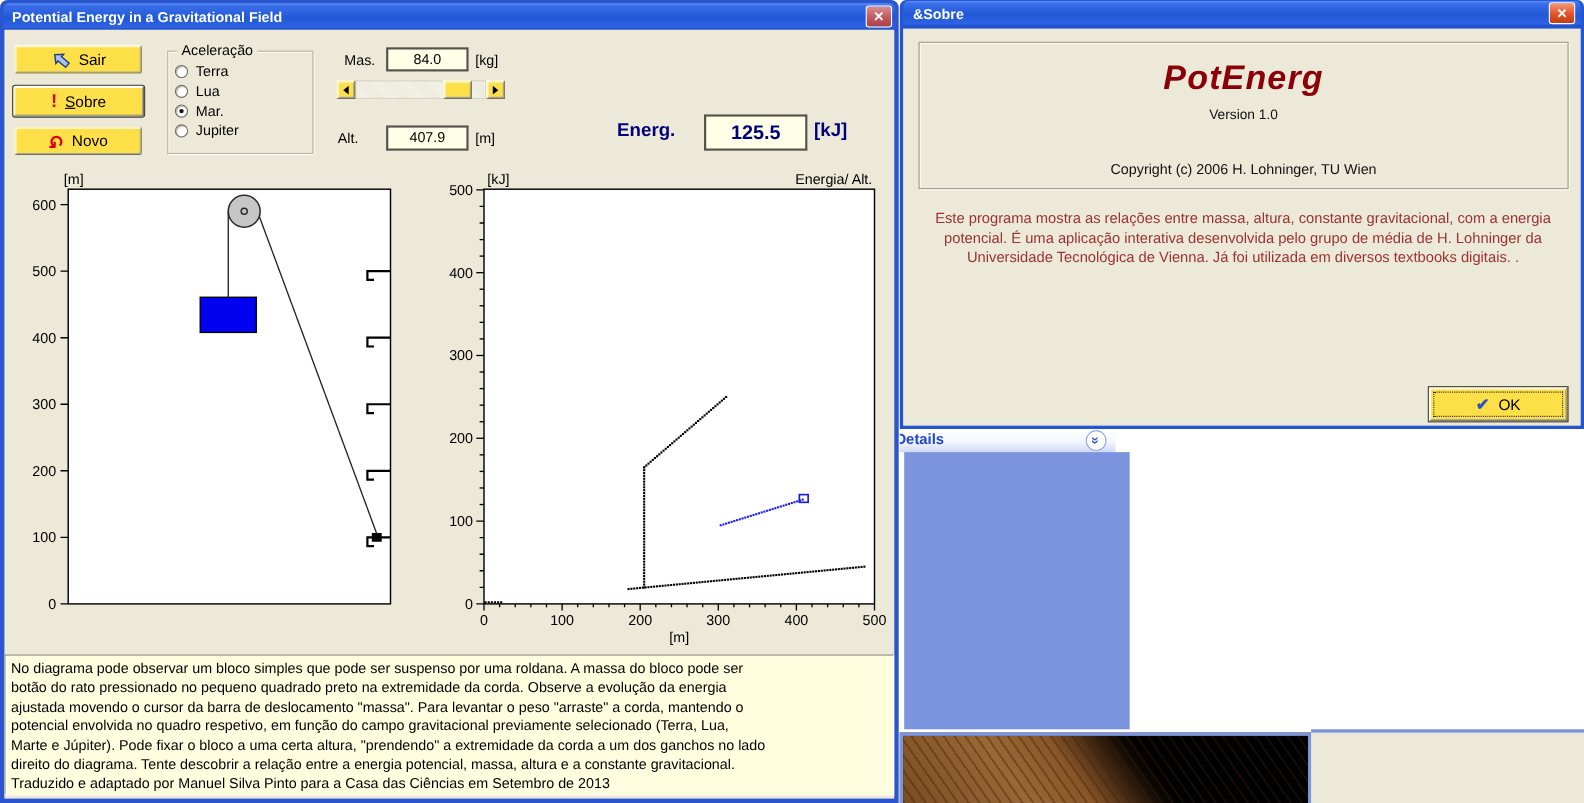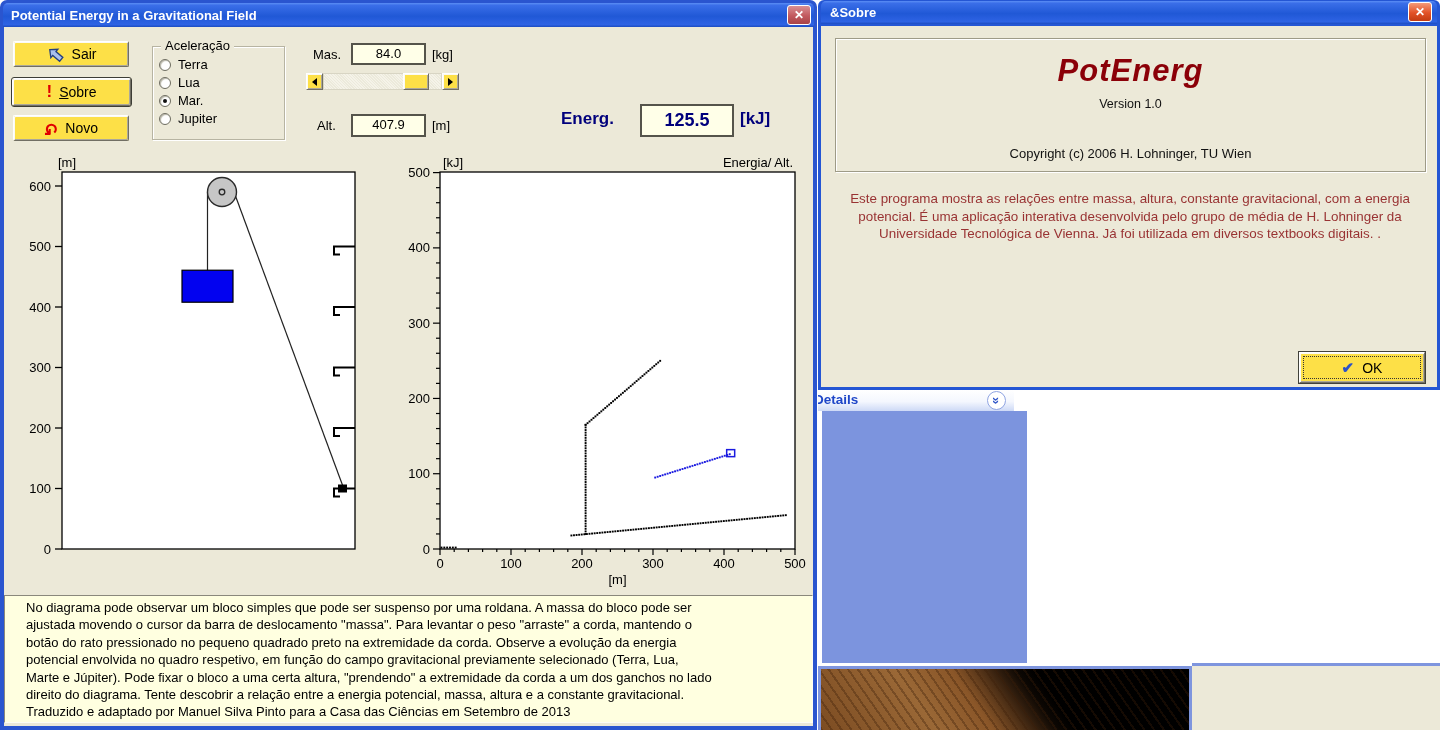--- a/index.html
+++ b/index.html
@@ -49,21 +49,21 @@
   .tri-left { width:0; height:0; border-top:4px solid transparent; border-bottom:4px solid transparent; border-right:5px solid #000; }
   .tri-right { width:0; height:0; border-top:4px solid transparent; border-bottom:4px solid transparent; border-left:5px solid #000; }
   .sb-thumb { position:absolute; top:0; height:17px; cursor:pointer; }
 
   .navy { color:#00007c; font-weight:bold; }
 
   svg text { font-family:"Liberation Sans", sans-serif; font-size:13px; fill:#000; }
 
   
   #instructions { background:#ffffe0; border:1px solid; border-color:#8a887c #fdfdf6 #fdfdf6 #8a887c;
-    padding:3px 5px 0 21px; font-size:13px; line-height:17.4px; color:#000; overflow:hidden; }
+    padding:3px 5px 0 5px; font-size:13px; line-height:17.4px; color:#000; overflow:hidden; }
   #instructions div { white-space:nowrap; }
 
   
   .inset-panel { position:absolute; border:1px solid #9e9b87; box-shadow:1px 1px 0 #fff, inset 1px 1px 0 #fff; }
   #about-appname { font-size:31px; font-weight:bold; font-style:italic; color:#8b0008;
     text-align:center; letter-spacing:1px; }
   #about-version { font-size:12.5px; text-align:center; color:#111; }
   #about-copyright { font-size:13px; text-align:center; color:#111; }
   #about-desc { font-size:13.4px; line-height:17.5px; text-align:center; color:#993333; }
   #about-link { font-family:"Liberation Mono", monospace; font-weight:bold; font-size:14px;
@@ -162,21 +162,21 @@
         <div class="sb-track"></div>
         <div class="sb-btn raised" style="left:0;">
             <span class="tri-left"></span>
           </div>
         <div class="sb-btn raised" style="right:0;">
             <span class="tri-right"></span>
           </div>
         <div class="sb-thumb raised" style="left:97px;width:26px;"></div>
       </div>
 
-      <span class="abs unit-label" style="left:313px;top:91px;text-align:center;">Alt.</span>
+      <span class="abs unit-label" style="left:303px;top:91px;text-align:center;">Alt.</span>
       <div class="abs field" style="left:347px;top:87px;width:75px;height:23px;">407.9</div>
       <span class="abs unit-label" style="left:428px;top:91px;">[m]</span>
 
       <span class="abs navy" style="left:557px;top:82px;font-size:17px;">Energ.</span>
       <div class="abs field navy" style="left:636px;top:77px;width:94px;height:33px;font-size:18px;font-weight:bold;line-height:28px;">125.5</div>
       <span class="abs navy" style="left:736px;top:82px;font-size:17px;">[kJ]</span>
 
       <svg id="scene-svg" class="abs" style="left:0;top:123px;" width="400" height="445" viewBox="4 150 400 445">
           <rect x="62" y="172" width="293" height="377" fill="#fff" stroke="#000" stroke-width="1.3"></rect>
           <text x="58" y="167" text-anchor="start">[m]</text>
@@ -476,22 +476,22 @@
           <rect x="718.84" y="456.3587733333334" width="1.9" height="1.9" fill="#1a1ae0"></rect>
           <rect x="721.325" y="455.58088000000004" width="1.9" height="1.9" fill="#1a1ae0"></rect>
           <rect x="723.8100000000001" y="454.8029866666667" width="1.9" height="1.9" fill="#1a1ae0"></rect>
           <rect x="726.2950000000001" y="454.02509333333336" width="1.9" height="1.9" fill="#1a1ae0"></rect>
           <rect x="728.7800000000001" y="453.2472" width="1.9" height="1.9" fill="#1a1ae0"></rect>
           <rect x="726.6800000000001" y="449.6472" width="8" height="7" fill="none" stroke="#1a1ae0" stroke-width="1.5"></rect>
         </svg>
 
       <div class="abs" id="instructions" style="left:0;top:568px;width:809px;height:128px;">
         <div>No diagrama pode observar um bloco simples que pode ser suspenso por uma roldana.  A massa do bloco pode ser</div>
+        <div>botão do rato pressionado no pequeno quadrado preto na extremidade da corda.  Observe a evolução da energia</div>
         <div>ajustada movendo o cursor da barra de deslocamento "massa".   Para levantar o peso "arraste" a corda, mantendo o</div>
-        <div>botão do rato pressionado no pequeno quadrado preto na extremidade da corda.  Observe a evolução da energia</div>
         <div>potencial envolvida no quadro respetivo, em função do campo gravitacional previamente selecionado (Terra, Lua,</div>
         <div>Marte e Júpiter).  Pode fixar o bloco a uma certa altura, "prendendo" a extremidade da corda a um dos ganchos no lado</div>
         <div>direito do diagrama.  Tente descobrir a relação entre a energia potencial, massa, altura e a constante gravitacional.</div>
         <div>Traduzido e adaptado por Manuel Silva Pinto  para a Casa das Ciências em Setembro de 2013</div>
       </div>
     </div>
   </div>
 
   <div class="xp-window" id="about-dialog" style="left:818px;top:0;width:622px;height:390px;background:#2456d4;border-radius:6px 6px 0 0;">
     <div class="titlebar" style="left:3px;top:1px;width:616px;height:23px;">

